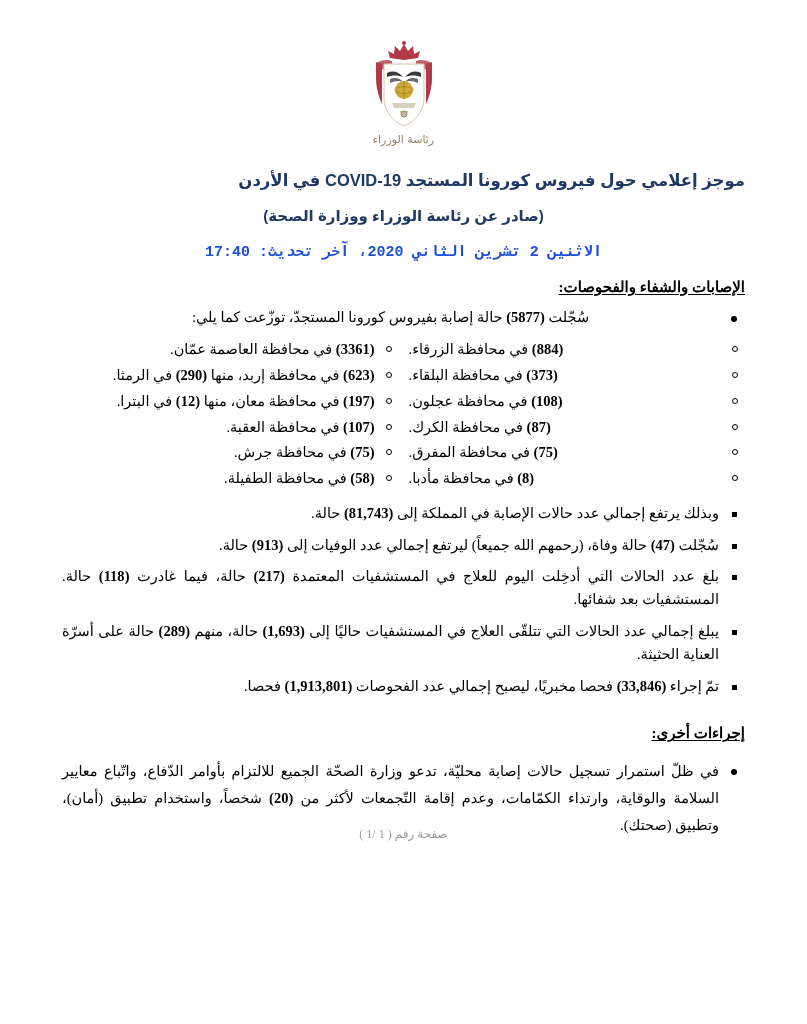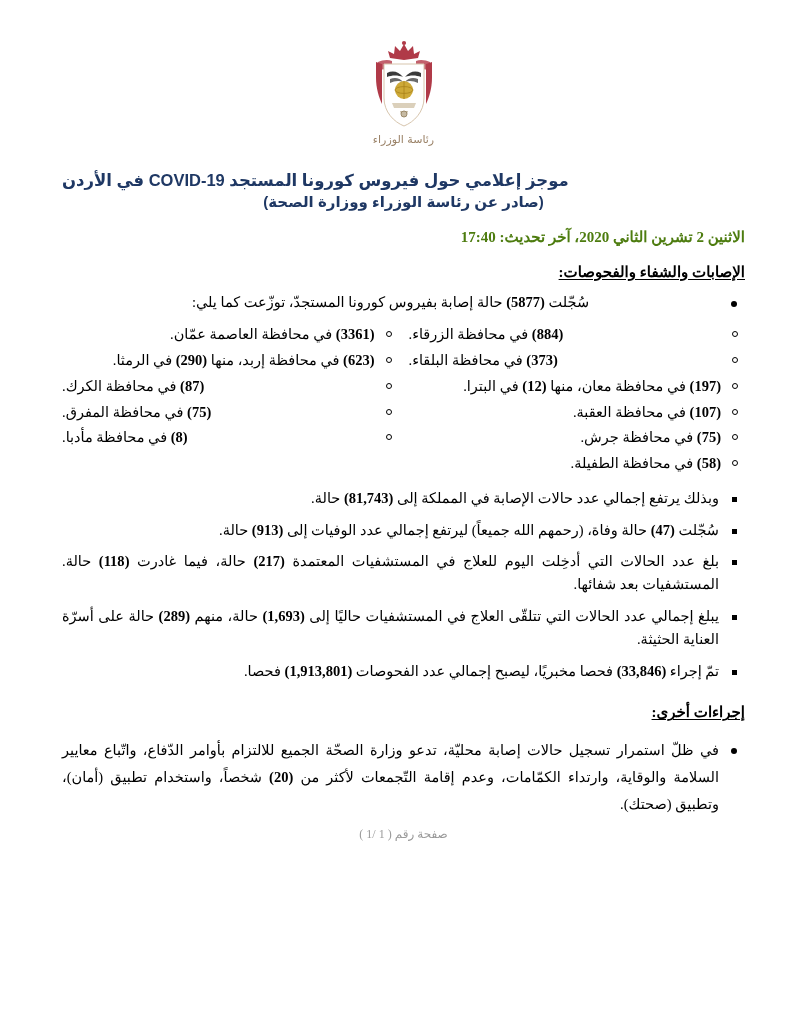--- a/index.html
+++ b/index.html
@@ -33,58 +33,58 @@
     font-size:11px;
     color:#8b6f50;
     letter-spacing:0.5px;
     font-family:"DejaVu Sans",sans-serif;
     opacity:.88;
   }
 
   
   .doc-title{
     margin-top:22px;
-    text-align:left;
+    text-align:right;
     color:#1f3864;
     font-weight:bold;
     font-size:16.5px;
     font-family:"Liberation Sans","DejaVu Sans",sans-serif;
     line-height:1.5;
   }
   .doc-subtitle{
-    margin-top:0;
+    margin-top:14px;
     text-align:center;
     color:#1f3864;
     font-weight:bold;
     font-size:15px;
     font-family:"Liberation Sans","DejaVu Sans",sans-serif;
   }
   .doc-date{
     margin-top:17px;
-    text-align:right;
-    color:#4d7c0f;
+    text-align:center;
+    color:#1d4ed8;
     font-weight:bold;
     font-size:15px;
-    font-family:Liberation Serif, serif;
+    font-family:Liberation Mono, monospace;
   }
 
   
   .section-head{
     margin-top:17px;
     font-weight:bold;
     font-size:15px;
     color:#000000;
     font-family:"Liberation Serif","DejaVu Serif",serif;
   }
   .section-head span{
     text-decoration:underline;
     text-underline-offset:2px;
   }
   .section-head.other{
-    margin-top:20px;
+    margin-top:26px;
   }
 
   
   ul{list-style:none;margin:0;padding:0;}
 
   .lvl1{margin-top:10px;}
   .lvl1 > li{
     position:relative;
     padding-right:26px;
     margin-bottom:8px;
@@ -219,20 +219,21 @@
     <li class="first-item">سُجّلت <b>(5877)</b> حالة إصابة بفيروس كورونا المستجدّ، توزّعت كما يلي:</li>
   </ul>
 
   <ul class="gov-grid">
     <li class="left-col"><b>(884)</b> في محافظة الزرقاء.</li>
     <li><b>(3361)</b> في محافظة العاصمة عمّان.</li>
 
     <li class="left-col"><b>(373)</b> في محافظة البلقاء.</li>
     <li><b>(623)</b> في محافظة إربد، منها <b>(290)</b> في الرمثا.</li>
 
+    <li class="left-col"><b>(108)</b> في محافظة عجلون.</li>
     <li><b>(197)</b> في محافظة معان، منها <b>(12)</b> في البترا.</li>
 
     <li class="left-col"><b>(87)</b> في محافظة الكرك.</li>
     <li><b>(107)</b> في محافظة العقبة.</li>
 
     <li class="left-col"><b>(75)</b> في محافظة المفرق.</li>
     <li><b>(75)</b> في محافظة جرش.</li>
 
     <li class="left-col"><b>(8)</b> في محافظة مأدبا.</li>
     <li><b>(58)</b> في محافظة الطفيلة.</li>

